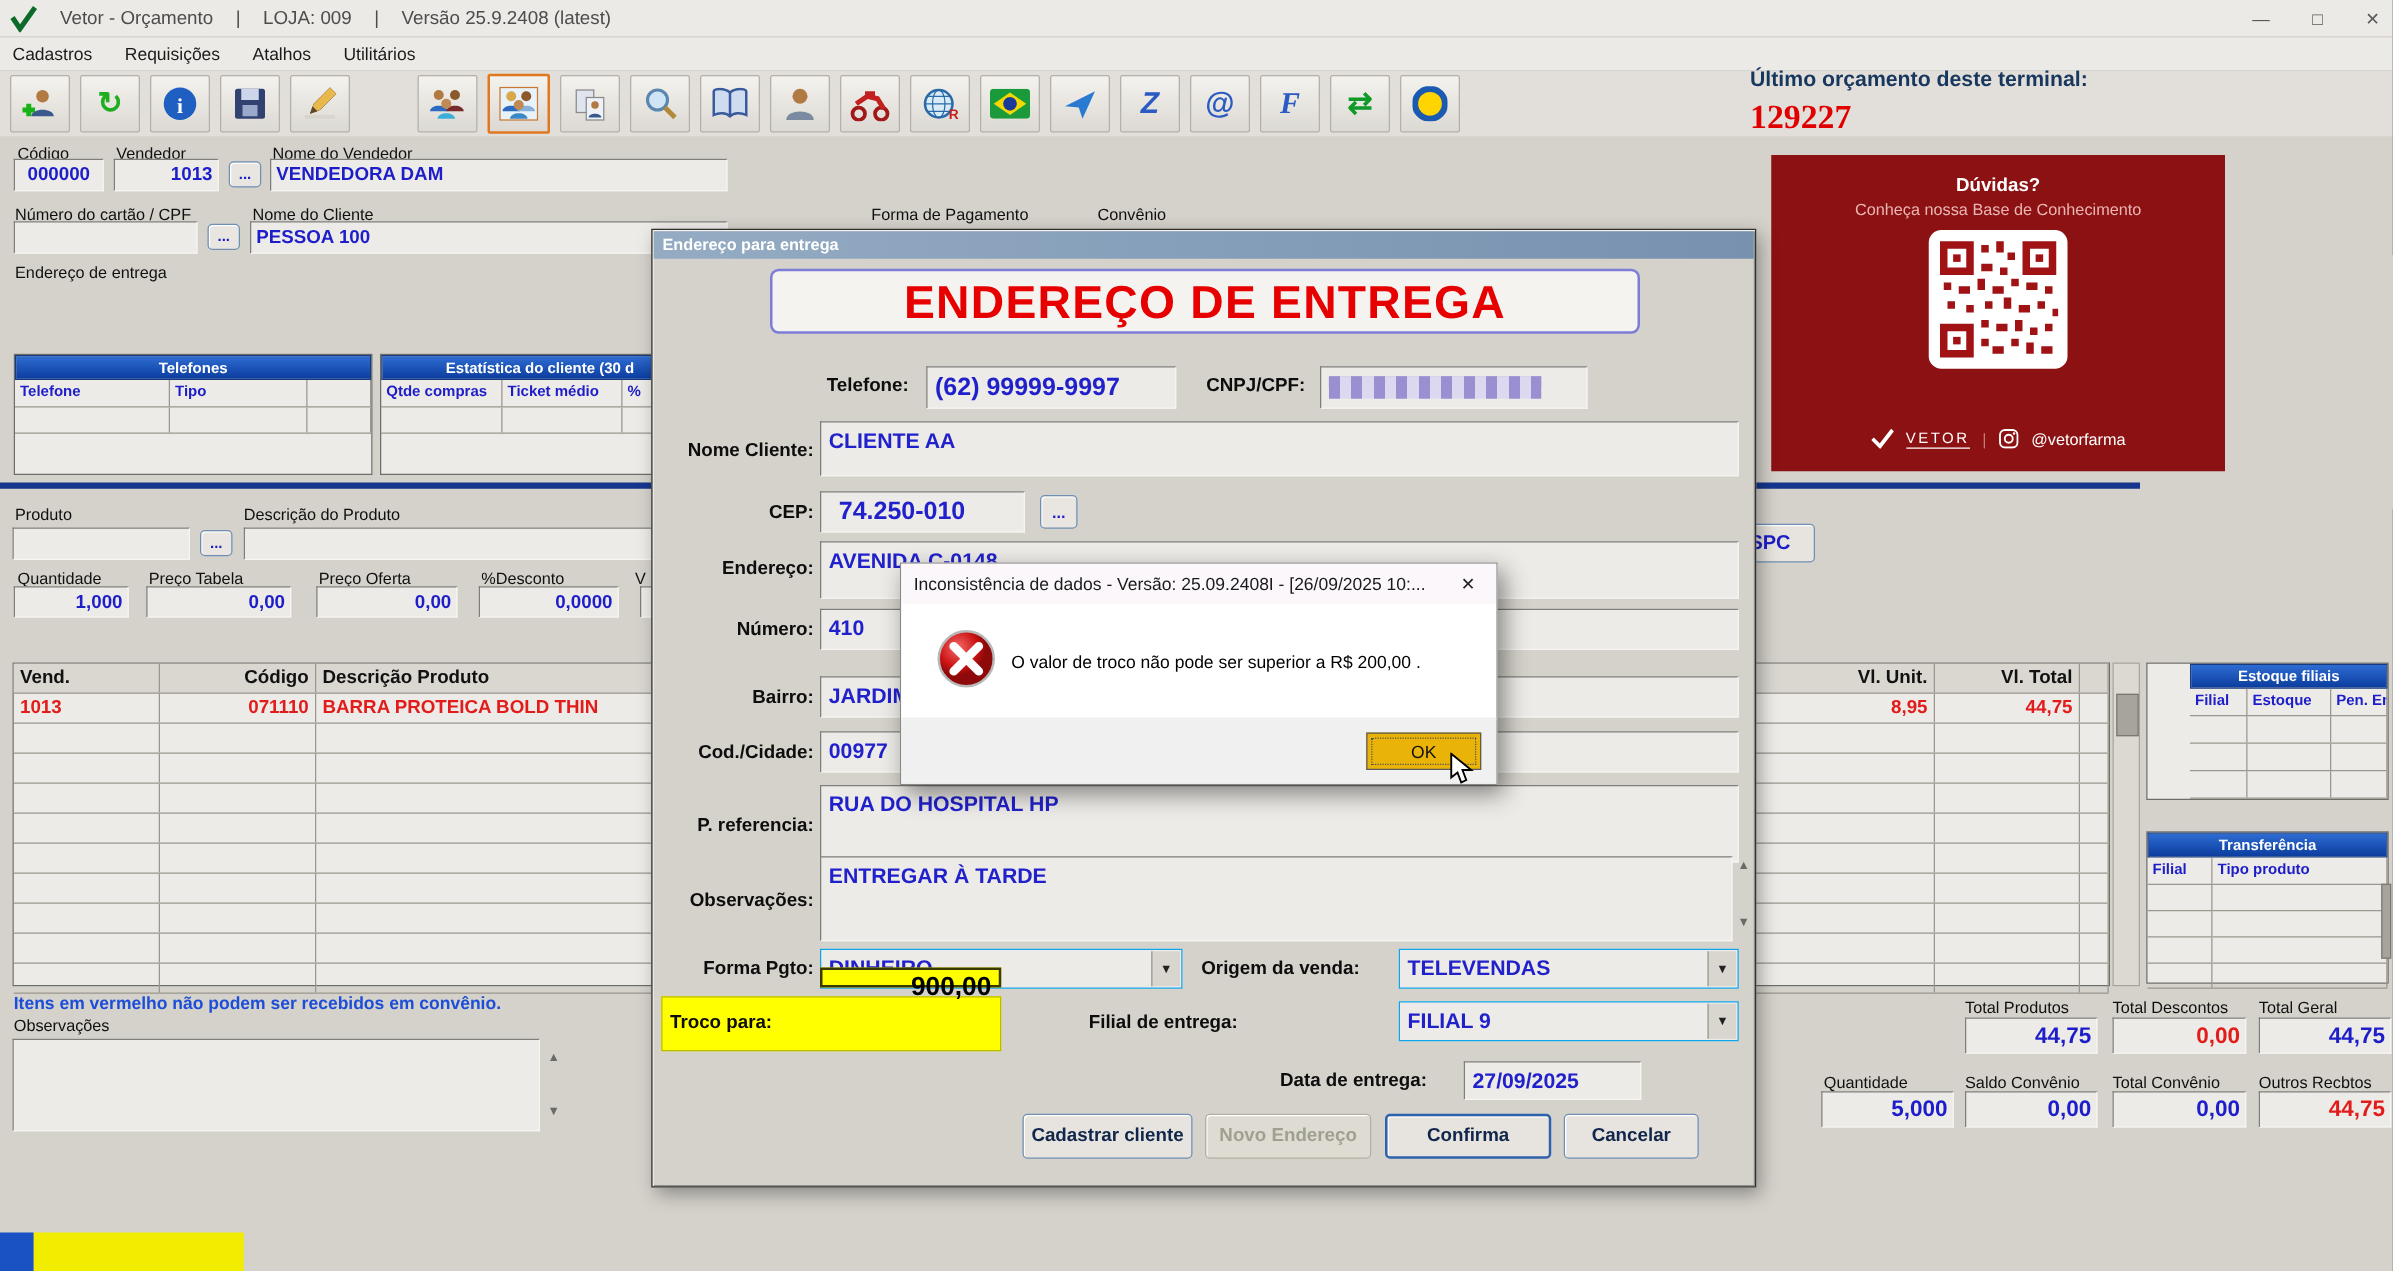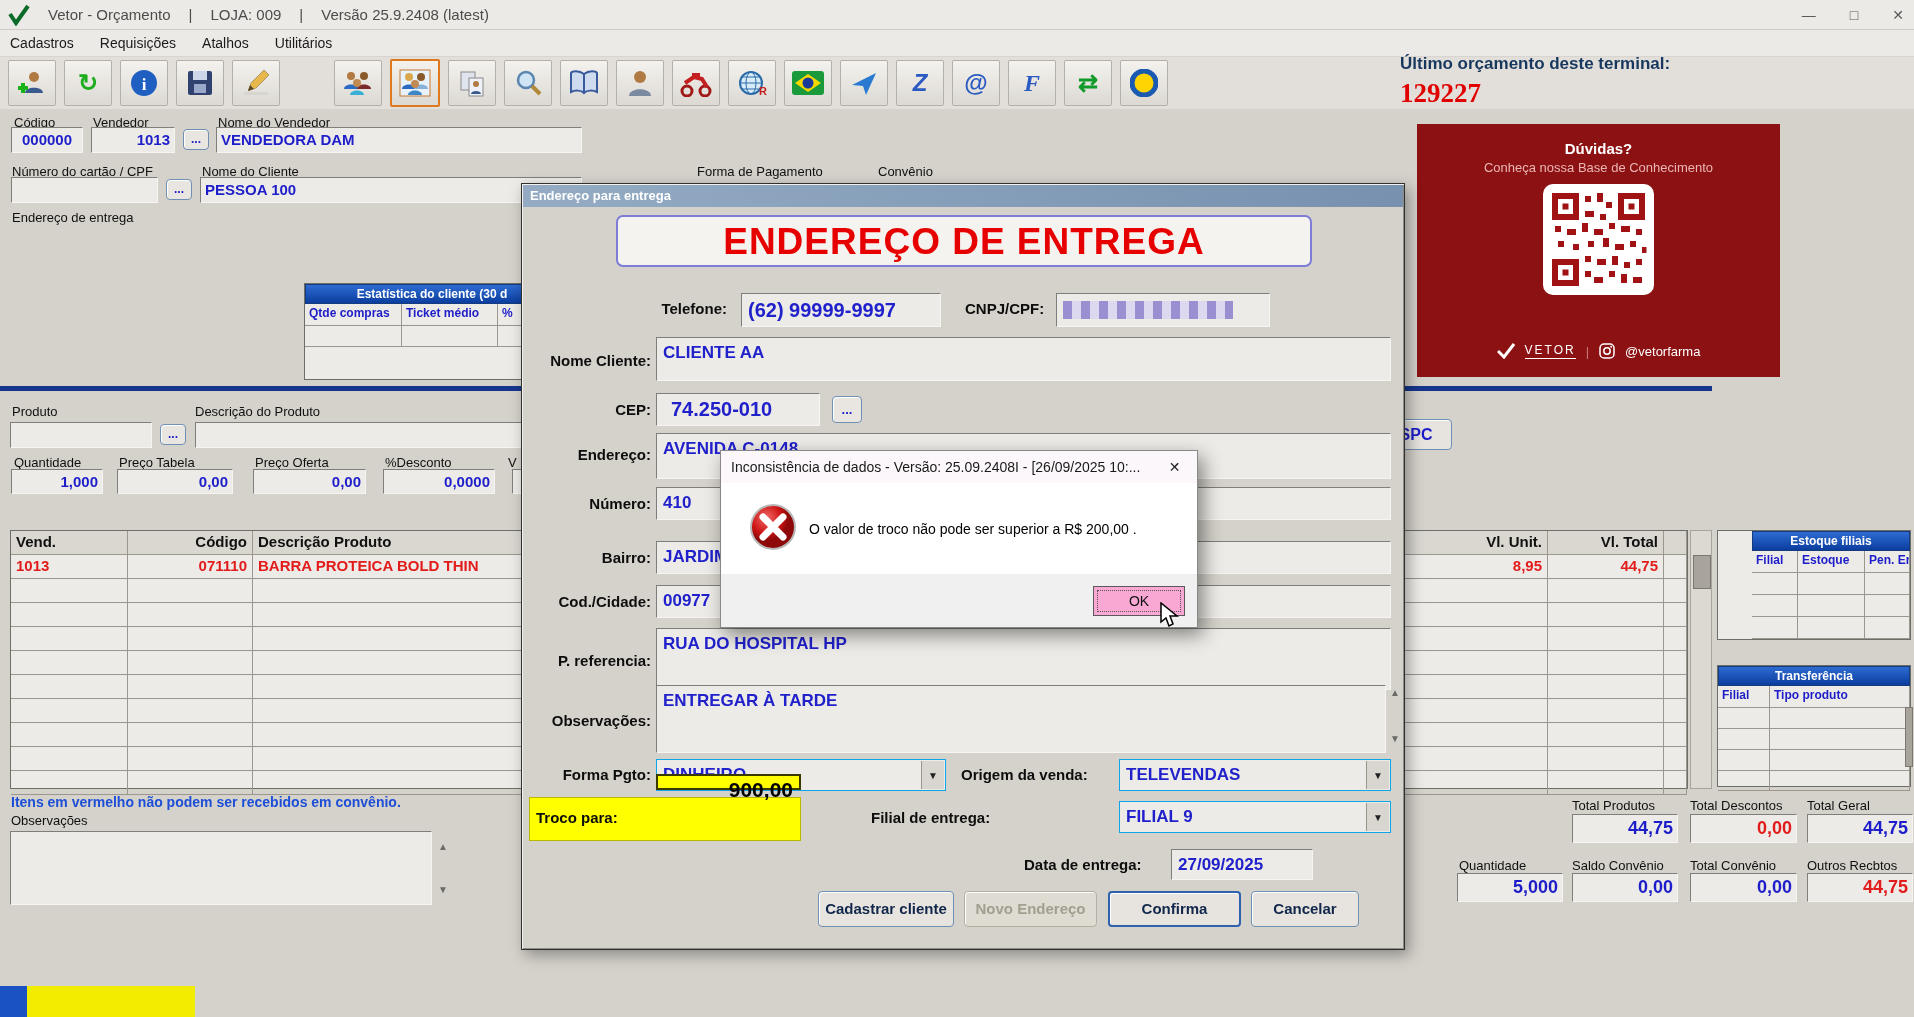--- a/index.html
+++ b/index.html
@@ -55,21 +55,21 @@
   .trocofld{position:absolute;background:#ffff00;border:2px solid #3a3a00;color:#000;font-weight:700;font-size:21px;
             text-align:right;line-height:28px;padding:0 6px;box-sizing:border-box;}
   
   .dialog{left:720px;top:450px;width:478px;height:178px;background:#fff;border:1px solid #888;
           box-shadow:5px 7px 18px rgba(0,0,0,.45);box-sizing:border-box;}
   .dlgtitle{position:absolute;left:0;top:0;right:0;height:32px;background:#fbf7fa;color:#1a1a1a;font-size:14px;
             line-height:32px;padding-left:10px;white-space:nowrap;overflow:hidden;}
   .dlgclose{position:absolute;right:0;top:0;width:45px;height:32px;text-align:center;line-height:32px;font-size:14px;color:#222;}
   .dlgbody{position:absolute;left:0;top:32px;right:0;height:93px;background:#fff;}
   .dlgfoot{position:absolute;left:0;bottom:0;right:0;height:53px;background:#f0f0f0;}
-  .okbtn{position:absolute;left:372px;top:12px;width:92px;height:30px;background:#f9a8d4;border:1px solid #5a5a5a;
+  .okbtn{position:absolute;left:372px;top:12px;width:92px;height:30px;background:#eab308;border:1px solid #5a5a5a;
          font-size:14px;text-align:center;line-height:28px;box-sizing:border-box;outline:1px dotted #555;outline-offset:-5px;}
   
   .kb{left:1417px;top:124px;width:363px;height:253px;background:#8c1113;color:#fff;}
   .kbtitle{position:absolute;top:16px;width:100%;text-align:center;font-weight:700;font-size:15px;}
   .kbsub{position:absolute;top:36px;width:100%;text-align:center;font-size:13px;color:#eab6b4;}
   .kbqr{position:absolute;left:126px;top:60px;width:111px;height:111px;background:#fff;border-radius:10px;}
   .kbfoot{position:absolute;bottom:18px;width:100%;display:flex;align-items:center;justify-content:center;gap:10px;font-size:13px;}
   .scrollthumb{position:absolute;background:#a8a49c;border:1px solid #7b7872;}
   .cursor{pointer-events:none;}
 </style>
@@ -324,20 +324,34 @@
   <div class="lbl" style="left:202px;top:164px;">Nome do Cliente</div>
   <div class="fld" style="left:200px;top:177px;width:382px;height:26px;">
     <div class="val">PESSOA 100</div>
   </div>
 
   <div class="lbl" style="left:697px;top:164px;">Forma de Pagamento</div>
   <div class="lbl" style="left:878px;top:164px;">Convênio</div>
 
   <div class="lbl" style="left:12px;top:210px;">Endereço de entrega</div>
 
+  <div class="tbl" style="left:11px;top:283px;width:287px;height:97px;">
+    <div class="bluehead" style="height:20px;line-height:18px;">Telefones</div>
+    <div class="cellrow" style="height:21px;">
+      <div class="cell subhead" style="width:124px;">Telefone</div>
+      <div class="cell subhead" style="width:110px;">Tipo</div>
+      <div class="cell" style="flex:1;"></div>
+    </div>
+    <div class="cellrow" style="height:20px;">
+      <div class="cell" style="width:124px;"></div>
+        <div class="cell" style="width:110px;"></div>
+        <div class="cell" style="flex:1;"></div>
+    </div>
+    <div style="height:32px;"></div>
+  </div>
 
   <div class="tbl" style="left:304px;top:283px;width:256px;height:97px;">
     <div class="bluehead" style="height:20px;line-height:18px;">Estatística do cliente (30 d</div>
     <div class="cellrow" style="height:21px;">
       <div class="cell subhead" style="width:97px;">Qtde compras</div>
       <div class="cell subhead" style="width:96px;">Ticket médio</div>
       <div class="cell subhead" style="flex:1;">%</div>
     </div>
     <div class="cellrow" style="height:20px;">
       <div class="cell" style="width:97px;"></div>

